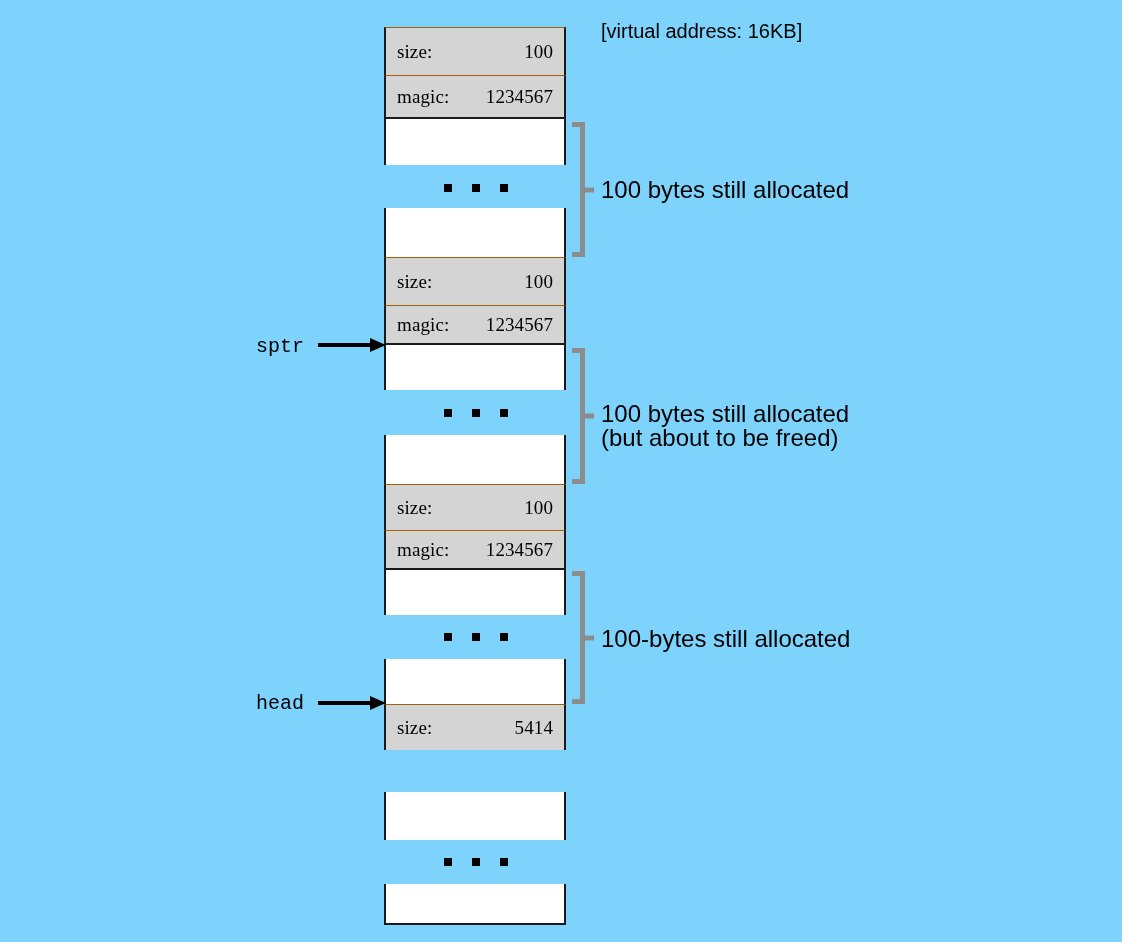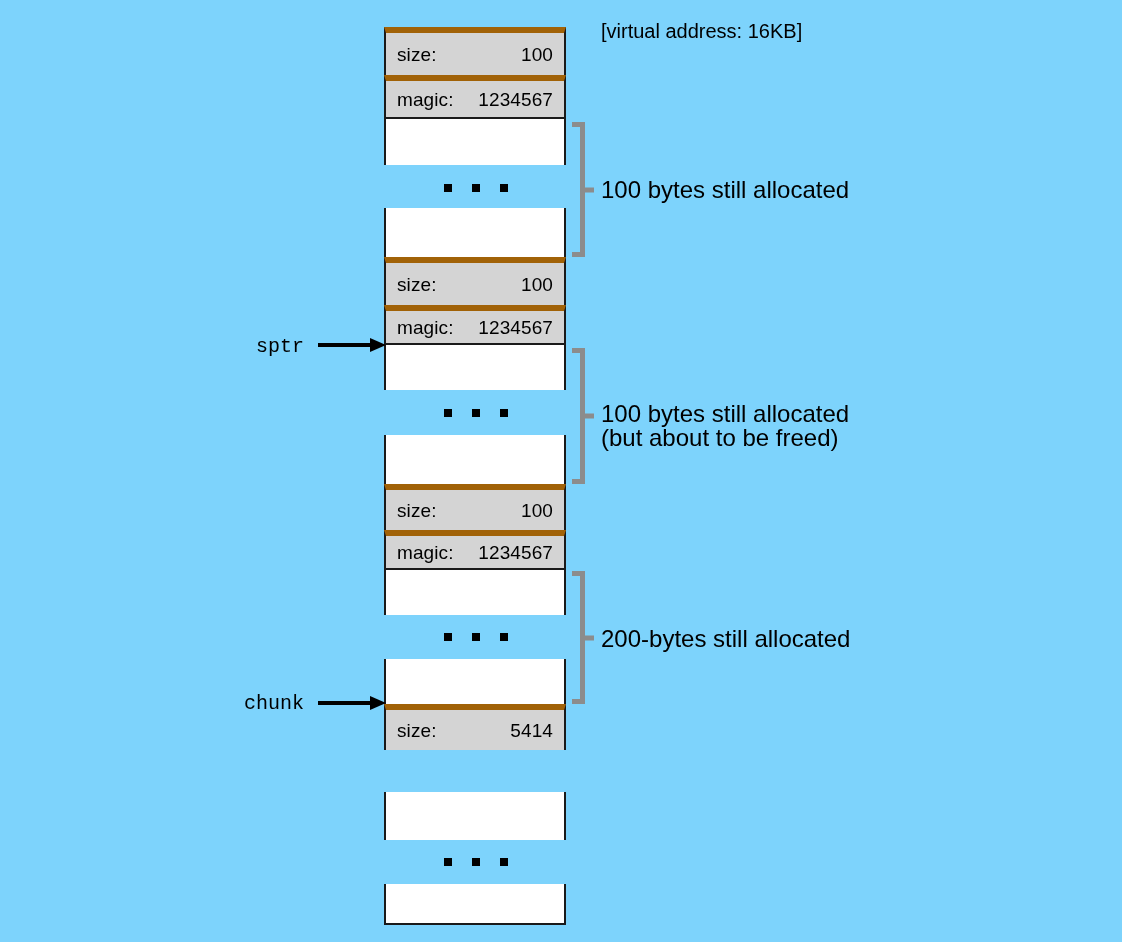--- a/index.html
+++ b/index.html
@@ -28,21 +28,21 @@
     box-sizing: border-box;
     border-left: 2px solid #1a1a1a;
     border-right: 2px solid #1a1a1a;
   }
   .mem-row.gray {
     background: #d4d4d4;
   }
   .mem-row.white {
     background: #ffffff;
   }
-  .bt { border-top: 6px solid #a16207; }
+  .bt { border-top: 1px solid #a16207; font-family: Liberation Serif, serif; }
   .bb { border-bottom: 2px solid #1a1a1a; }
 
   .field {
     position: relative;
     height: 100%;
     box-sizing: border-box;
     padding: 0 11px;
     display: flex;
     align-items: center;
     justify-content: space-between;
@@ -216,23 +216,23 @@
     <span></span>
   </div>
   <div class="mem-row white" style="top:659px; height:45px;"></div>
 
   <div class="bracket" style="top:571px; height:133px;">
     <div class="stem"></div>
     <div class="arm top"></div>
     <div class="arm bot"></div>
     <div class="tick" style="top:50%;"></div>
   </div>
-  <div class="note" style="left:601px; top:627px;">200-bytes still allocated</div>
-
-  <div class="ptr-label" style="left:156px; top:694px; width:148px;">chunk</div>
+  <div class="note" style="left:601px; top:627px;">100-bytes still allocated</div>
+
+  <div class="ptr-label" style="left:156px; top:694px; width:148px;">head</div>
   <svg class="arrow" style="left:318px; top:696px; width:68px; height:14px;" viewBox="0 0 68 14">
     <line x1="0" y1="7" x2="54" y2="7" stroke="#000000" stroke-width="4"></line>
     <polygon points="52,0 68,7 52,14" fill="#000000"></polygon>
   </svg>
 
   <div class="mem-row gray bt" style="top:704px; height:46px;">
     <div class="field">
       <span class="k">size:</span>
       <span class="v">5414</span>
     </div>

